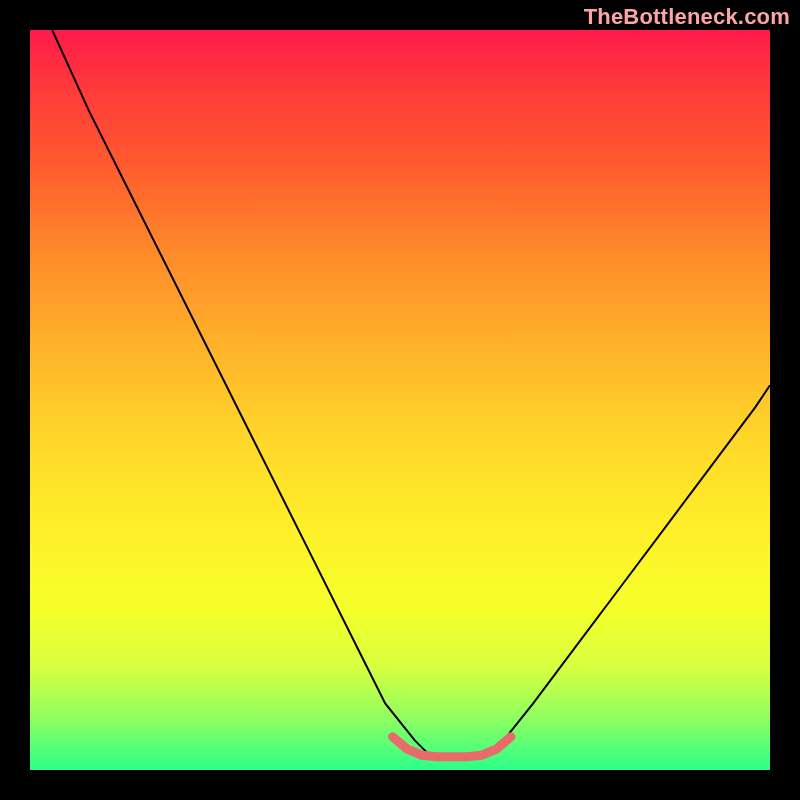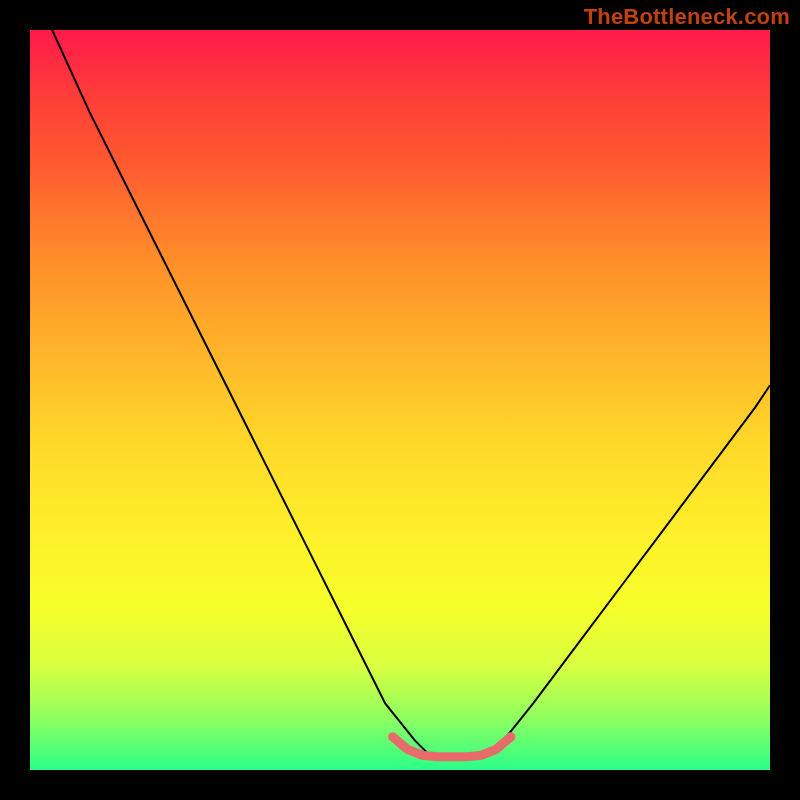--- a/index.html
+++ b/index.html
@@ -14,21 +14,21 @@
   .stage {
     position: relative;
     width: 800px;
     height: 800px;
     background: #000;
   }
   .watermark {
     position: absolute;
     top: 4px;
     right: 10px;
-    color: #c2410c;
+    color: #fca5a5;
     font-size: 22px;
     font-weight: 600;
     letter-spacing: 0.2px;
     user-select: none;
   }
   .plot-area {
     position: absolute;
     left: 30px;
     top: 30px;
     width: 740px;

